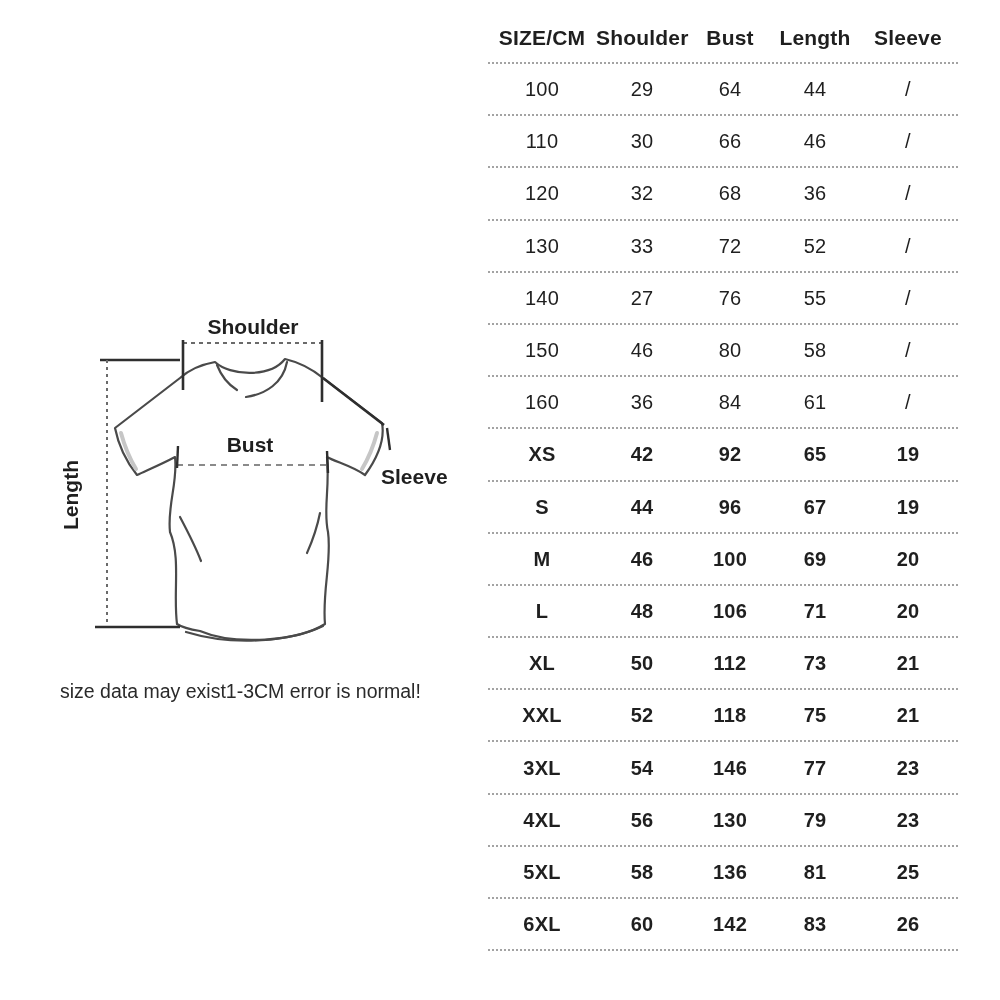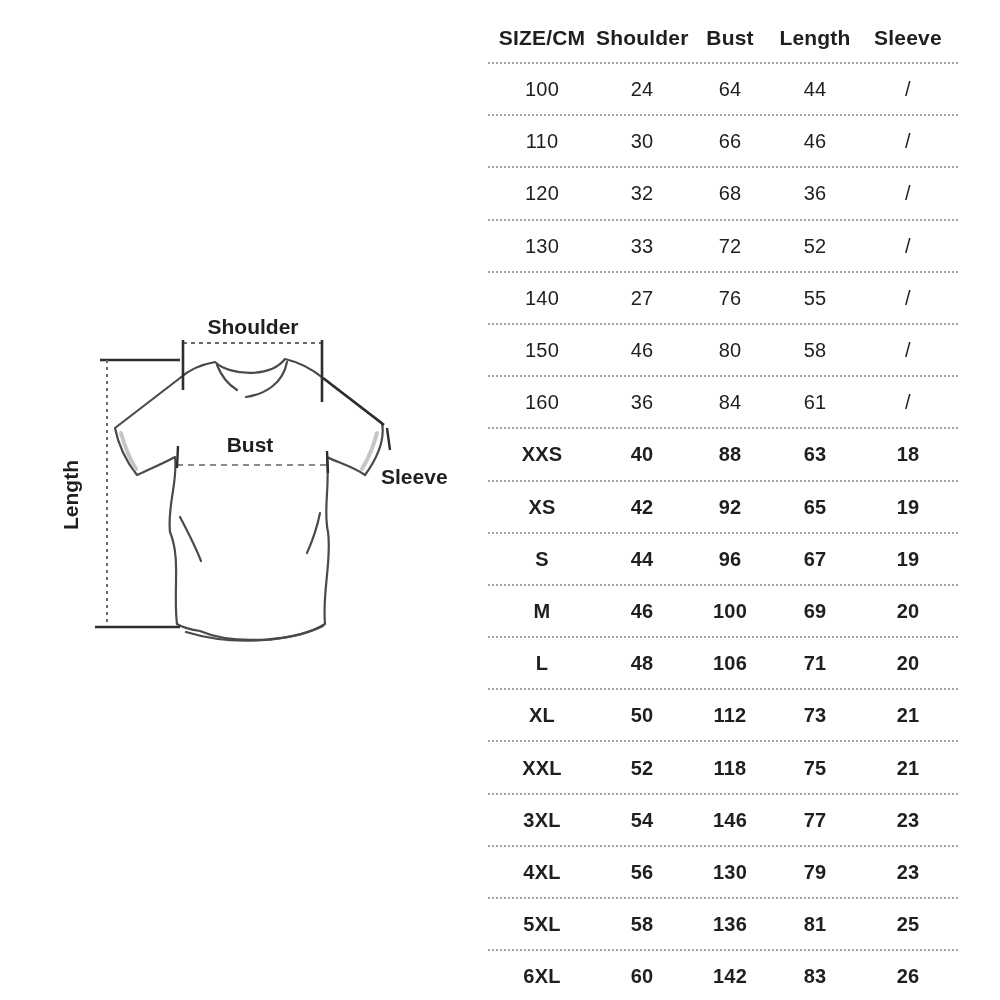--- a/index.html
+++ b/index.html
@@ -109,34 +109,35 @@
     <line x1="347" y1="138" x2="350" y2="160" stroke="#2e2e2e" stroke-width="2.4"></line>
   </g>
 
   <text x="213" y="44" text-anchor="middle">Shoulder</text>
   <text x="210" y="162" text-anchor="middle">Bust</text>
   <text x="38" y="205" text-anchor="middle" transform="rotate(-90 38 205)">Length</text>
   <text x="341" y="194" text-anchor="start">Sleeve</text>
 </svg>
 
 <div class="note">
+  <div>size data may exist1-3CM error is normal!</div>
 </div>
 
 <div class="size-table">
   <div class="trow head">
     <div class="cell">SIZE/CM</div>
     <div class="cell">Shoulder</div>
     <div class="cell">Bust</div>
     <div class="cell">Length</div>
     <div class="cell">Sleeve</div>
   </div>
   <div>
       <div class="trow">
         <div class="cell">100</div>
-        <div class="cell">24</div>
+        <div class="cell">29</div>
         <div class="cell">64</div>
         <div class="cell">44</div>
         <div class="cell">/</div>
       </div>
       <div class="trow">
         <div class="cell">110</div>
         <div class="cell">30</div>
         <div class="cell">66</div>
         <div class="cell">46</div>
         <div class="cell">/</div>
@@ -168,27 +169,20 @@
         <div class="cell">80</div>
         <div class="cell">58</div>
         <div class="cell">/</div>
       </div>
       <div class="trow">
         <div class="cell">160</div>
         <div class="cell">36</div>
         <div class="cell">84</div>
         <div class="cell">61</div>
         <div class="cell">/</div>
-      </div>
-      <div class="trow bold">
-        <div class="cell">XXS</div>
-        <div class="cell">40</div>
-        <div class="cell">88</div>
-        <div class="cell">63</div>
-        <div class="cell">18</div>
       </div>
       <div class="trow bold">
         <div class="cell">XS</div>
         <div class="cell">42</div>
         <div class="cell">92</div>
         <div class="cell">65</div>
         <div class="cell">19</div>
       </div>
       <div class="trow bold">
         <div class="cell">S</div>

